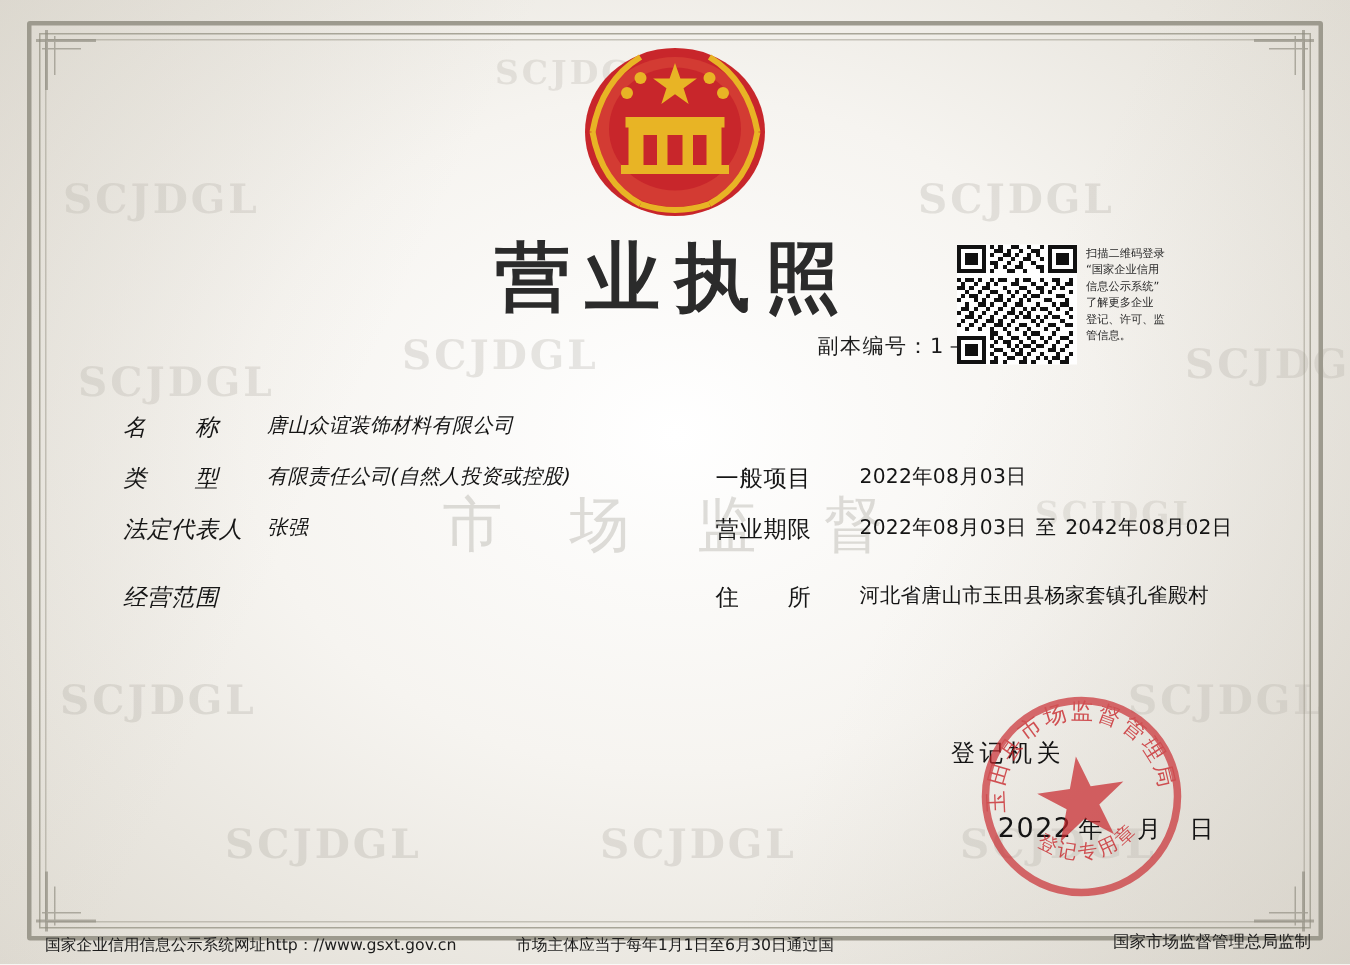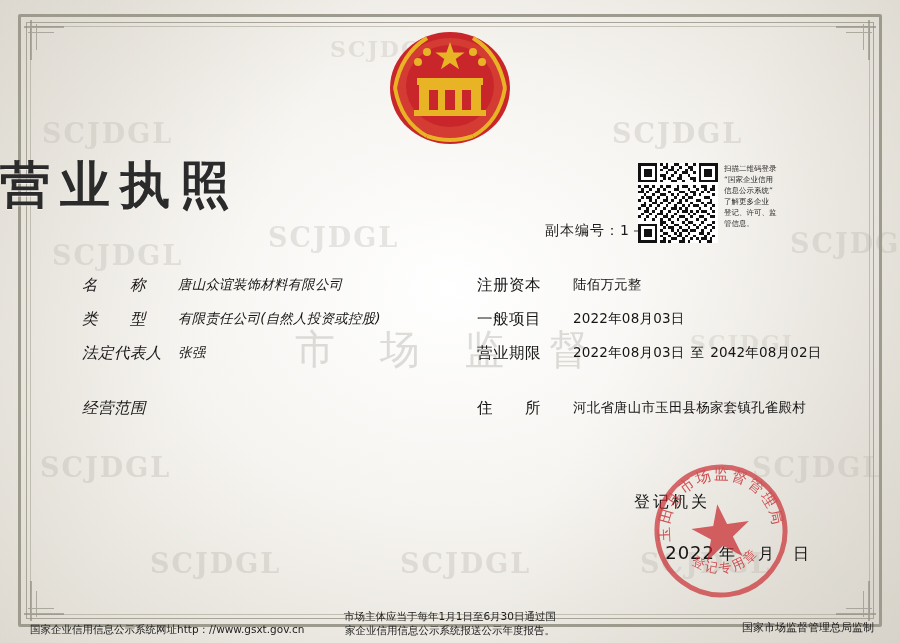--- a/index.html
+++ b/index.html
@@ -117,21 +117,21 @@
     width: 126px;
     height: 120px;
     z-index: 6;
   }
 
   
   .title {
     position: absolute;
     left: 0; right: 0;
     top: 152px;
-    text-align: left;
+    text-align: center;
     z-index: 6;
   }
   .title .main {
     font-family: "DejaVu Serif", "Liberation Serif", serif;
     font-weight: bold;
     font-size: 50px;
     letter-spacing: 10px;
     color: #2b2b2b;
     text-shadow: 0 1px 0 rgba(255,255,255,.5);
   }
@@ -620,24 +620,20 @@
 登记、许可、监
 管信息。</div>
 
   <div class="fields">
 
     <div class="row">
       <div class="col-l">
         <span class="fld-label lbl-w5">名　　称</span>
         <span class="fld-value">唐山众谊装饰材料有限公司</span>
       </div>
-      <div class="col-r">
-        <span class="fld-label lbl-w5">注册资本</span>
-        <span class="fld-value">陆佰万元整</span>
-      </div>
     </div>
 
     <div class="row">
       <div class="col-l">
         <span class="fld-label lbl-w5">类　　型</span>
         <span class="fld-value">有限责任公司(自然人投资或控股)</span>
       </div>
       <div class="col-r">
         <span class="fld-label lbl-w5">一般项目</span>
         <span class="fld-value">2022年08月03日</span>
@@ -650,21 +646,21 @@
         <span class="fld-value">张强</span>
       </div>
       <div class="col-r">
         <span class="fld-label lbl-w5">营业期限</span>
         <span class="fld-value">2022年08月03日</span>
         <span class="fld-value term-sep">至</span>
         <span class="fld-value">2042年08月02日</span>
       </div>
     </div>
 
-    <div class="row" style="margin-top:34px;">
+    <div class="row" style="margin-top:24px;">
       <div class="col-l">
         <span class="fld-label lbl-w5">经营范围</span>
       </div>
       <div class="col-r">
         <span class="fld-label lbl-w5">住　　所</span>
         <span class="fld-value">河北省唐山市玉田县杨家套镇孔雀殿村</span>
       </div>
     </div>
 
   </div>
@@ -686,17 +682,16 @@
     </svg>
   </div>
 
   <div class="issue-date">
     <span class="num">2022</span><span class="unit">年</span><span class="num"></span><span class="unit">月</span><span class="num"></span><span>日</span>
   </div>
 
   <div class="footer-left">国家企业信用信息公示系统网址http：//www.gsxt.gov.cn</div>
   <div class="footer-center">
     <div>市场主体应当于每年1月1日至6月30日通过国</div>
-    <div>家企业信用信息公示系统报送公示年度报告。</div>
   </div>
   <div class="footer-right">国家市场监督管理总局监制</div>
 
 </div>
 
 </body></html>

